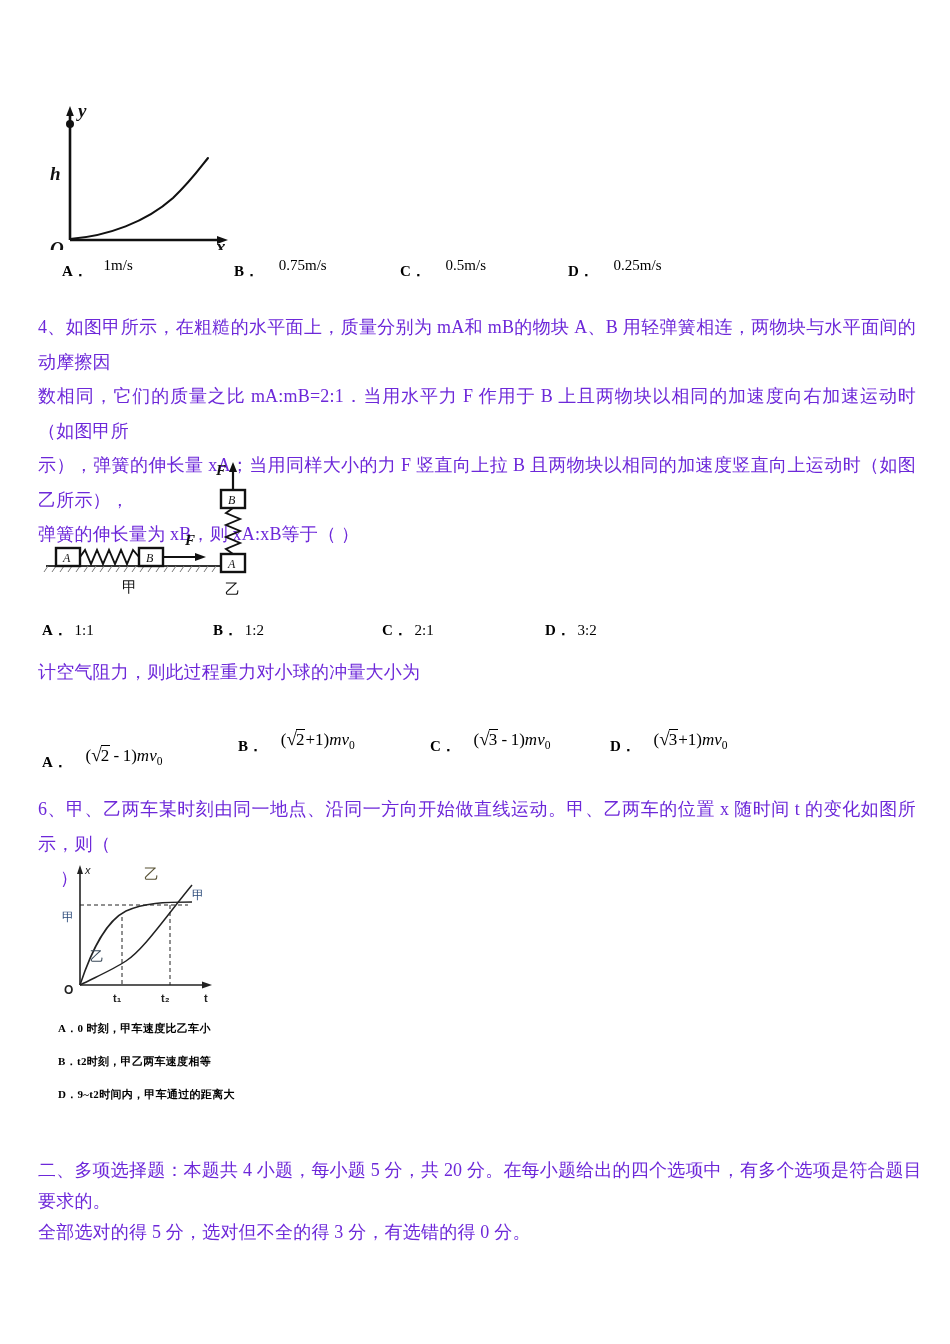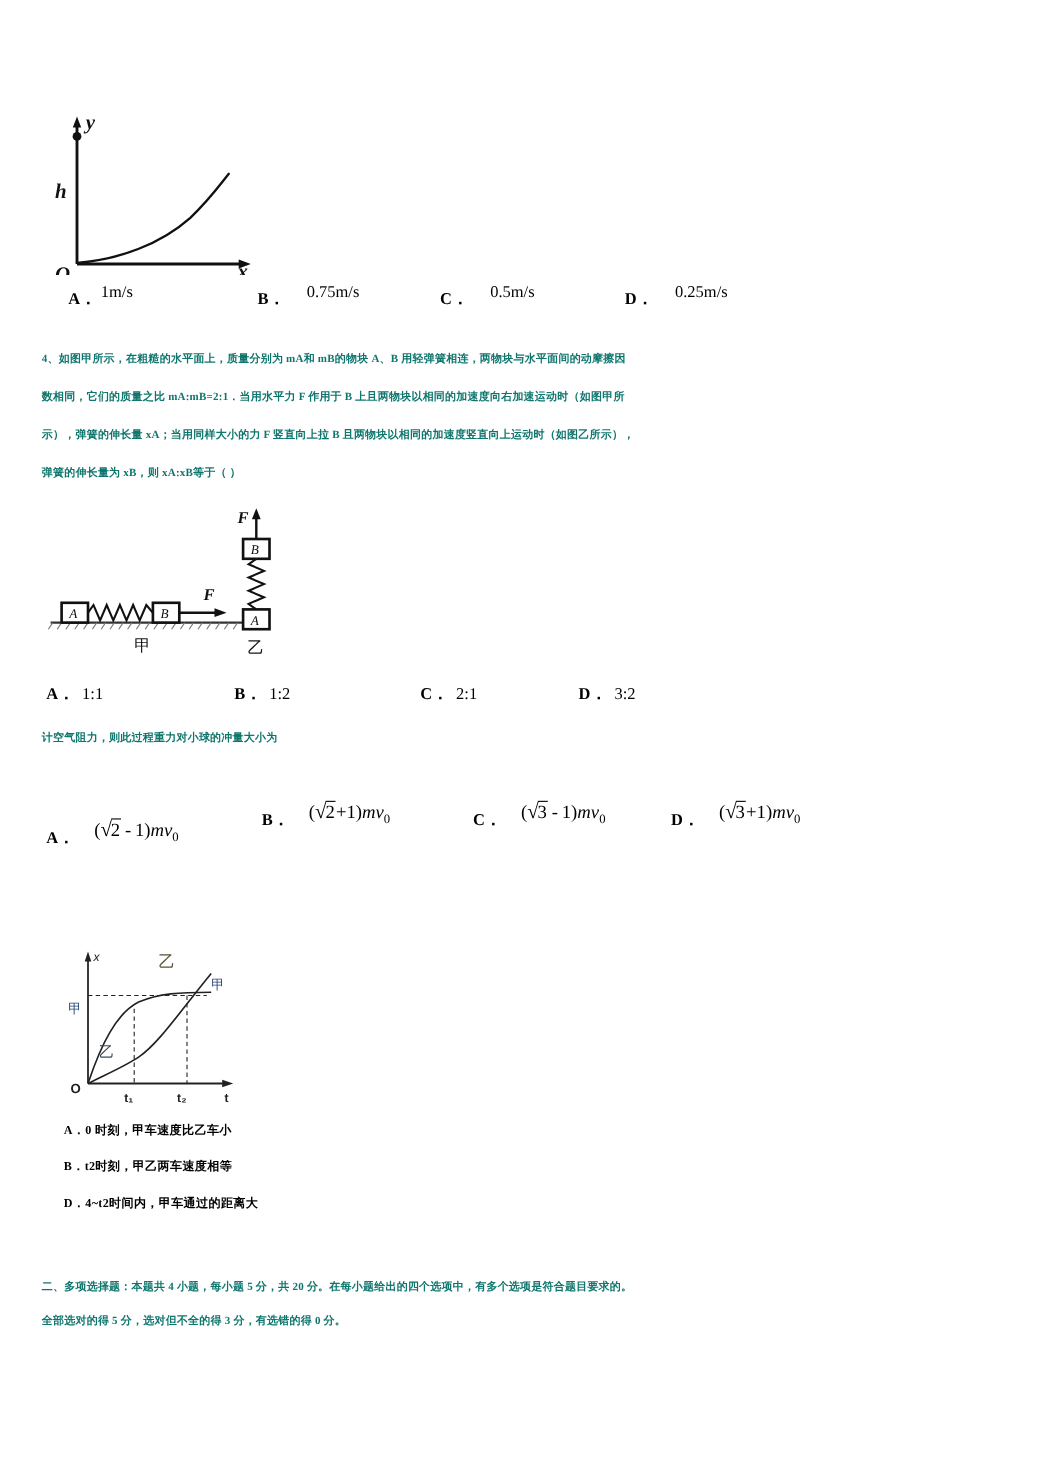--- a/index.html
+++ b/index.html
@@ -19,26 +19,26 @@
     position: absolute;
     left: 0; top: 0;
     width: 950px;
     height: 1344px;
     box-sizing: border-box;
     padding: 0 38px;
   }
 
   
   .qtext {
-    font-size: 10px;
+    font-size: 18px;
     line-height: 34.5px;
     letter-spacing: 0.2px;
-    font-weight: 700;
+    font-weight: 400;
     text-align: justify;
-    color: #0f766e;
+    color: #6d28d9;
   }
 
   .opt-row {
     position: relative;
     height: 34px;
   }
   .opt {
     position: absolute;
     font-size: 15px;
     font-weight: 700;
@@ -122,21 +122,21 @@
       <text x="30" y="17" font-family="Liberation Serif, serif" font-size="19" font-style="italic" font-weight="700" fill="#111">y</text>
       <text x="168" y="153" font-family="Liberation Serif, serif" font-size="19" font-style="italic" font-weight="700" fill="#111">x</text>
       <text x="2" y="155" font-family="Liberation Serif, serif" font-size="19" font-style="italic" font-weight="700" fill="#111">O</text>
       <text x="2" y="80" font-family="Liberation Serif, serif" font-size="19" font-style="italic" font-weight="700" fill="#111">h</text>
     </svg>
   </div>
 
   <div class="opt-row opt-lowlab" style="position:absolute; left:38px; top:256px; width:874px;">
     <div class="opt" style="left:24px; top:0;">
       <span class="lab">A．</span>
-      <span class="val" style="margin-left:0;">1m/s</span>
+      <span class="val" style="margin-left:12px;">1m/s</span>
     </div>
     <div class="opt" style="left:196px; top:0;">
       <span class="lab">B．</span>
       <span class="val" style="margin-left:16px;">0.75m/s</span>
     </div>
     <div class="opt" style="left:362px; top:0;">
       <span class="lab">C．</span>
       <span class="val" style="margin-left:16px;">0.5m/s</span>
     </div>
     <div class="opt" style="left:530px; top:0;">
@@ -217,21 +217,21 @@
       <span class="val" style="margin-left:3px;">1:1</span>
     </div>
     <div class="opt" style="left:175px; top:0;">
       <span class="lab">B．</span>
       <span class="val" style="margin-left:3px;">1:2</span>
     </div>
     <div class="opt" style="left:344px; top:0;">
       <span class="lab">C．</span>
       <span class="val" style="margin-left:3px;">2:1</span>
     </div>
-    <div class="opt" style="left:488px; top:0;">
+    <div class="opt" style="left:507px; top:0;">
       <span class="lab">D．</span>
       <span class="val" style="margin-left:3px;">3:2</span>
     </div>
   </div>
 
   <div style="position:absolute; left:38px; top:655px; width:878px;">
     <div class="qtext">计空气阻力，则此过程重力对小球的冲量大小为</div>
   </div>
 
   <div class="opt-row opt-lowlab" style="position:absolute; left:38px; top:728px; width:874px; height:40px;">
@@ -250,20 +250,24 @@
       <span class="lab">C．</span>
       <span class="val sqrt-wrap" style="margin-left:14px; font-size:17px;">(<span style="font-size:19px;">√</span><span class="radicand">3</span> <span>-</span> 1)<i class="var">mv</i><sub>0</sub></span>
     </div>
 
     <div class="opt" style="left:572px; top:0;">
       <span class="lab">D．</span>
       <span class="val sqrt-wrap" style="margin-left:14px; font-size:17px;">(<span style="font-size:19px;">√</span><span class="radicand">3</span><span>+</span>1)<i class="var">mv</i><sub>0</sub></span>
     </div>
   </div>
 
+  <div style="position:absolute; left:38px; top:792px; width:878px;">
+    <div class="qtext">6、甲、乙两车某时刻由同一地点、沿同一方向开始做直线运动。甲、乙两车的位置 x 随时间 t 的变化如图所示，则（</div>
+    <div class="qtext" style="padding-left:22px;">）</div>
+  </div>
 
   <div class="fig3">
     <svg width="225" height="148" viewBox="0 0 225 148">
 
       <line x1="28" y1="128" x2="28" y2="14" stroke="#222" stroke-width="1.6"></line>
       <polygon points="28,8 25,17 31,17" fill="#222"></polygon>
 
       <line x1="28" y1="128" x2="152" y2="128" stroke="#222" stroke-width="1.6"></line>
       <polygon points="160,128 150,124.5 150,131.5" fill="#222"></polygon>
 
@@ -289,21 +293,21 @@
 
       <text x="92" y="22" font-family="Liberation Sans, sans-serif" font-size="15" fill="#5a5438">乙</text>
 
       <text x="38" y="104" font-family="Liberation Sans, sans-serif" font-size="14" fill="#3a4a5a">乙</text>
     </svg>
   </div>
 
   <div style="position:absolute; left:58px; top:1012px; width:700px;">
     <div class="listopt">A．0 时刻，甲车速度比乙车小</div>
     <div class="listopt">B．t2时刻，甲乙两车速度相等</div>
-    <div class="listopt">D．4~t2时间内，甲车通过的距离大</div>
+    <div class="listopt">D．9~t2时间内，甲车通过的距离大</div>
   </div>
 
   <div style="position:absolute; left:38px; top:1155px; width:884px;">
     <div class="qtext" style="line-height:31px;">二、多项选择题：本题共 4 小题，每小题 5 分，共 20 分。在每小题给出的四个选项中，有多个选项是符合题目要求的。</div>
     <div class="qtext" style="line-height:31px;">全部选对的得 5 分，选对但不全的得 3 分，有选错的得 0 分。</div>
   </div>
 
 </div>
 
 </body></html>

